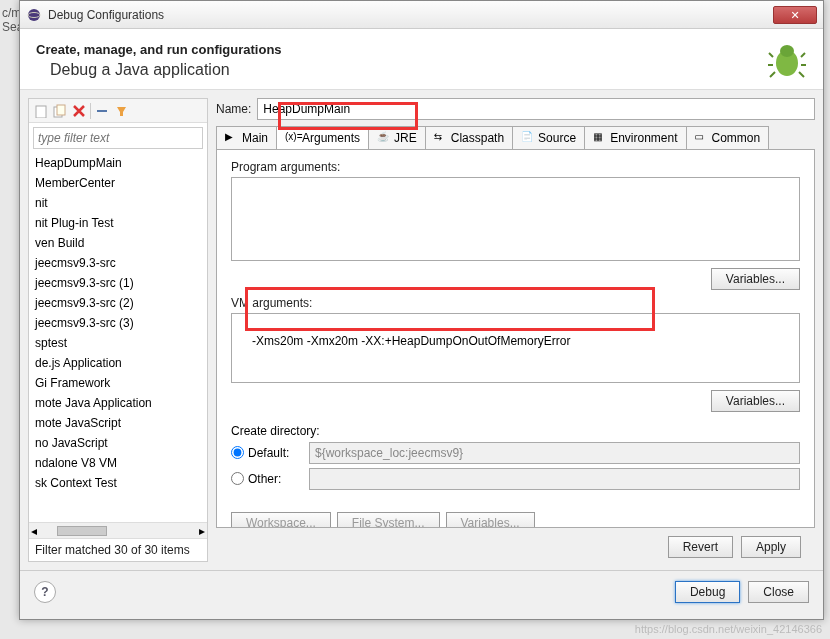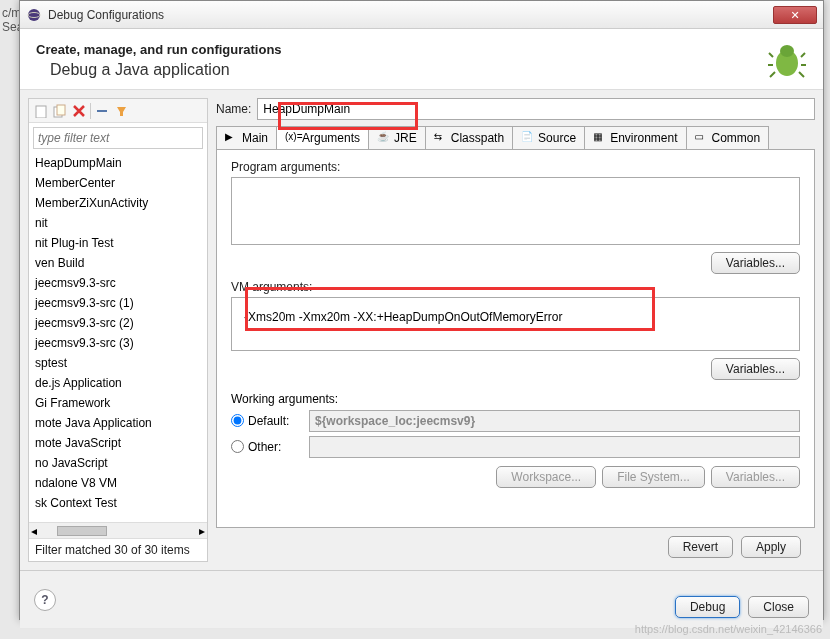--- a/index.html
+++ b/index.html
@@ -29,35 +29,35 @@
 .name-row label { color: #222; }
 .name-row input { flex: 1; padding: 3px 5px; border: 1px solid #aaa; background:#fff; }
 .redbox1 { position:absolute; border:3px solid #e33; left:258px; top:101px; width:140px; height:28px; pointer-events:none; }
 .redbox2 { position:absolute; border:3px solid #e33; left:225px; top:286px; width:410px; height:44px; pointer-events:none; }
 .tabs { display: flex; border-bottom: 1px solid #aaa; background:#f0f0f0; }
 .tab { padding: 4px 8px; border: 1px solid #aaa; border-bottom: none; background: #f5f5f5; display: flex; align-items: center; gap: 3px; margin-right: -1px; }
 .tab.active { background: #fff; border-top: 1px solid #aaa; }
 .tab-icon { width: 14px; height: 14px; }
 .tab-content { flex: 1; border: 1px solid #aaa; border-top: none; background: #fff; padding: 10px 14px; display:flex; flex-direction:column; gap:6px; overflow:hidden; }
 .field-group label { display: block; color: #222; margin-bottom: 3px; }
-textarea { width: 100%; border: 1px solid #aaa; padding: 12px; resize: none; font-family: inherit; background:#fff; }
+textarea { width: 100%; border: 1px solid #aaa; padding: 20px; resize: none; font-family: inherit; background:#fff; }
 .btn-row { display: flex; justify-content: flex-end; margin-top: 4px; }
-button.win-btn { padding: 3px 14px; border: 1px solid #999; background: linear-gradient(#fcfcfc,#e6e6e6); border-radius: 5px; color: #222; }
+button.win-btn { padding: 3px 14px; border: 1px solid #999; background: linear-gradient(#fcfcfc,#e6e6e6); border-radius: 0; color: #222; }
 button.win-btn:disabled { color: #999; }
 button.primary { border-color: #2a72c4; box-shadow: 0 0 3px #5aa0e8; }
 .wd-group { margin-top: 6px; }
 .wd-row { display: flex; align-items: center; gap: 8px; margin: 4px 0; }
 .wd-row .radio { display:flex; align-items:flex-start; gap:4px; min-width:70px; }
-.wd-row input[type=text] { flex: 1; padding: 3px 5px; border: 1px solid #aaa; font-weight: bold; }
+.wd-row input[type=text] { flex: 1; padding: 3px 5px; border: 1px solid #aaa; }
 .wd-row input[type=text]:disabled { background: #f0f0f0; color: #888; }
-.wd-buttons { display:flex; justify-content:flex-end; gap:6px; margin-top:8px; }
+.wd-buttons { display:flex; gap:6px; margin-top:22px; }
 .bottom-buttons { display:flex; justify-content:flex-end; gap:8px; padding: 8px 14px 4px; }
 .footer { display:flex; justify-content:space-between; align-items:center; padding: 10px 14px; border-top: 1px solid #ccc; background:#f0f0f0; }
 .help-icon { width:22px; height:22px; border:1px solid #aaa; border-radius:50%; display:flex; align-items:center; justify-content:center; color:#556; font-weight:bold; background:#fff; }
-.footer-btns { display:flex; gap:8px;margin-top:15px; }
+.footer-btns { display:flex; gap:8px; }
 .bg-hint { position:absolute; left:2px; top:6px; color:#555; font-size:11px; writing-mode: horizontal-tb; }
 .watermark { position:absolute; right:8px; bottom:4px; color:#bbb; font-size:11px; }
 </style>
 </head>
 <body>
 
 <div class="bg-hint">
   <div>c/mai</div>
   <div>Sear</div>
 </div>
@@ -119,21 +119,20 @@
         <span class="tb-btn">
             <svg width="14" height="14">
               <path d="M3 3 L12 3 L9 8 L9 12 L6 12 L6 8 Z" fill="#eca142"></path>
             </svg>
           </span>
       </div>
       <input class="filter-input" placeholder="type filter text" style="">
       <div class="config-list" id="config-list">
           <div class="item">HeapDumpMain</div>
           <div class="item">MemberCenter</div>
-          <div class="item">MemberZiXunActivity</div>
           <div class="item">nit</div>
           <div class="item">nit Plug-in Test</div>
           <div class="item">ven Build</div>
           <div class="item">jeecmsv9.3-src</div>
           <div class="item">jeecmsv9.3-src (1)</div>
           <div class="item">jeecmsv9.3-src (2)</div>
           <div class="item">jeecmsv9.3-src (3)</div>
           <div class="item">sptest</div>
           <div class="item">de.js Application</div>
           <div class="item">Gi Framework</div>
@@ -195,21 +194,21 @@
             </div>
         </div>
         <div class="field-group">
           <label>VM arguments:</label>
           <textarea rows="2" style="">-Xms20m -Xmx20m -XX:+HeapDumpOnOutOfMemoryError</textarea>
           <div class="btn-row">
               <button class="win-btn">Variables...</button>
             </div>
         </div>
         <div class="wd-group">
-          <label>Working arguments:</label>
+          <label>Create directory:</label>
           <div class="wd-row">
             <span class="radio">
                 <input type="radio" checked="" style=""> 
                 <span>Default:</span>
               </span>
             <input type="text" disabled="" value="${workspace_loc:jeecmsv9}" style="">
           </div>
           <div class="wd-row">
             <span class="radio">
                 <input type="radio" style=""> 

